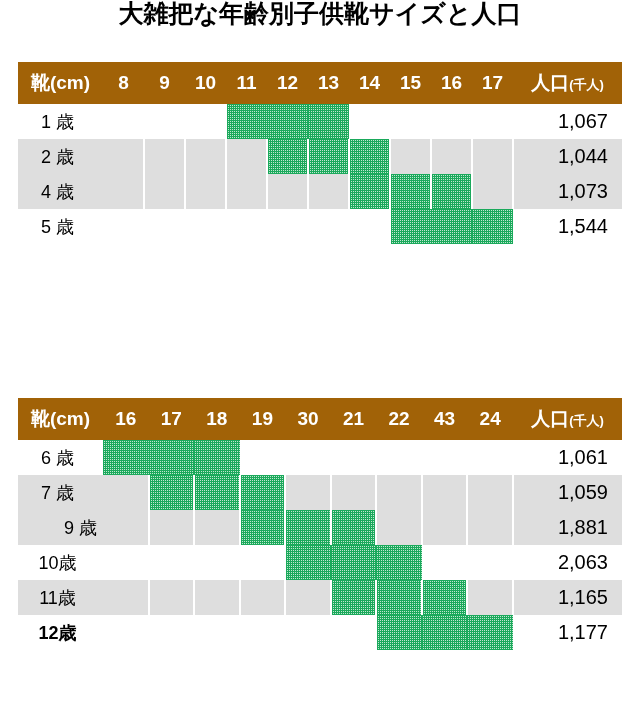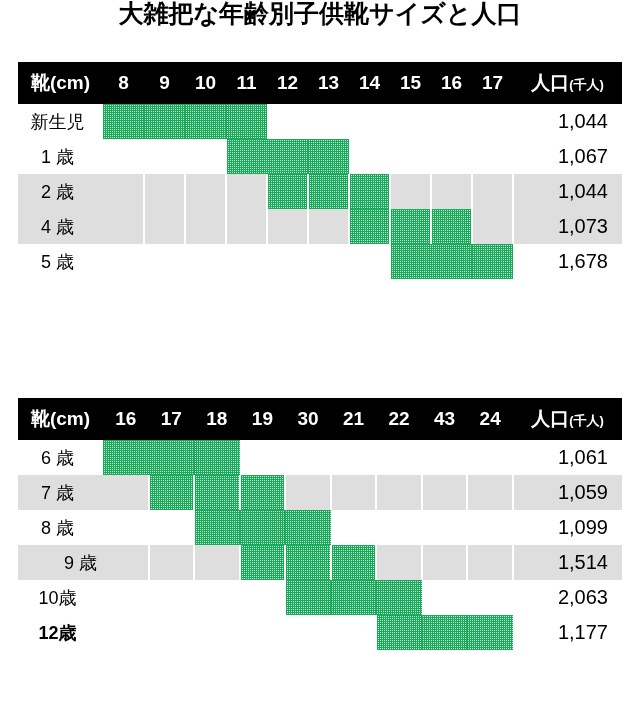--- a/index.html
+++ b/index.html
@@ -37,21 +37,21 @@
   .gantt.t1 { top: 62px; }
   .gantt.t2 { top: 398px; }
 
   .gantt td, .gantt th {
     padding: 0;
     margin: 0;
     border: 0;
   }
 
   thead th {
-    background: #000000;
+    background: #a16207;
     color: #ffffff;
     height: 42px;
     font-size: 19px;
     font-weight: bold;
     text-align: center;
     vertical-align: middle;
     border-right: 2px solid #ffffff;
   }
   thead th:last-child { border-right: 0; }
   thead th.hdr-label { font-size: 19px; }
@@ -119,61 +119,47 @@
           <th style="width: 41px;">13</th>
           <th style="width: 41px;">14</th>
           <th style="width: 41px;">15</th>
           <th style="width: 41px;">16</th>
           <th style="width: 41px;">17</th>
           <th class="hdr-pop" style="width: 109px;"><span>人口</span><span class="unit">(千人)</span></th>
         </tr>
     </thead>
     <tbody>
         <tr>
-          <td class="rowlabel" style="width: 85px;">新生児</td>
-          <td class="cell fill" style="width: 41px;"></td>
-          <td class="cell fill" style="width: 41px;"></td>
-          <td class="cell fill" style="width: 41px;"></td>
-          <td class="cell fill" style="width: 41px;"></td>
-          <td class="cell" style="width: 41px;"></td>
-          <td class="cell" style="width: 41px;"></td>
-          <td class="cell" style="width: 41px;"></td>
+          <td class="rowlabel" style="width: 85px;">1 歳</td>
+          <td class="cell" style="width: 41px;"></td>
+          <td class="cell" style="width: 41px;"></td>
+          <td class="cell" style="width: 41px;"></td>
+          <td class="cell fill" style="width: 41px;"></td>
+          <td class="cell fill" style="width: 41px;"></td>
+          <td class="cell fill" style="width: 41px;"></td>
+          <td class="cell" style="width: 41px;"></td>
+          <td class="cell" style="width: 41px;"></td>
+          <td class="cell" style="width: 41px;"></td>
+          <td class="cell" style="width: 41px;"></td>
+          <td class="popval" style="width: 109px;">1,067</td>
+        </tr>
+        <tr class="alt">
+          <td class="rowlabel" style="width: 85px;">2 歳</td>
+          <td class="cell" style="width: 41px;"></td>
+          <td class="cell" style="width: 41px;"></td>
+          <td class="cell" style="width: 41px;"></td>
+          <td class="cell" style="width: 41px;"></td>
+          <td class="cell fill" style="width: 41px;"></td>
+          <td class="cell fill" style="width: 41px;"></td>
+          <td class="cell fill" style="width: 41px;"></td>
           <td class="cell" style="width: 41px;"></td>
           <td class="cell" style="width: 41px;"></td>
           <td class="cell" style="width: 41px;"></td>
           <td class="popval" style="width: 109px;">1,044</td>
         </tr>
-        <tr>
-          <td class="rowlabel" style="width: 85px;">1 歳</td>
-          <td class="cell" style="width: 41px;"></td>
-          <td class="cell" style="width: 41px;"></td>
-          <td class="cell" style="width: 41px;"></td>
-          <td class="cell fill" style="width: 41px;"></td>
-          <td class="cell fill" style="width: 41px;"></td>
-          <td class="cell fill" style="width: 41px;"></td>
-          <td class="cell" style="width: 41px;"></td>
-          <td class="cell" style="width: 41px;"></td>
-          <td class="cell" style="width: 41px;"></td>
-          <td class="cell" style="width: 41px;"></td>
-          <td class="popval" style="width: 109px;">1,067</td>
-        </tr>
-        <tr class="alt">
-          <td class="rowlabel" style="width: 85px;">2 歳</td>
-          <td class="cell" style="width: 41px;"></td>
-          <td class="cell" style="width: 41px;"></td>
-          <td class="cell" style="width: 41px;"></td>
-          <td class="cell" style="width: 41px;"></td>
-          <td class="cell fill" style="width: 41px;"></td>
-          <td class="cell fill" style="width: 41px;"></td>
-          <td class="cell fill" style="width: 41px;"></td>
-          <td class="cell" style="width: 41px;"></td>
-          <td class="cell" style="width: 41px;"></td>
-          <td class="cell" style="width: 41px;"></td>
-          <td class="popval" style="width: 109px;">1,044</td>
-        </tr>
         <tr class="alt">
           <td class="rowlabel" style="width: 85px;">4 歳</td>
           <td class="cell" style="width: 41px;"></td>
           <td class="cell" style="width: 41px;"></td>
           <td class="cell" style="width: 41px;"></td>
           <td class="cell" style="width: 41px;"></td>
           <td class="cell" style="width: 41px;"></td>
           <td class="cell" style="width: 41px;"></td>
           <td class="cell fill" style="width: 41px;"></td>
           <td class="cell fill" style="width: 41px;"></td>
@@ -186,21 +172,21 @@
           <td class="cell" style="width: 41px;"></td>
           <td class="cell" style="width: 41px;"></td>
           <td class="cell" style="width: 41px;"></td>
           <td class="cell" style="width: 41px;"></td>
           <td class="cell" style="width: 41px;"></td>
           <td class="cell" style="width: 41px;"></td>
           <td class="cell" style="width: 41px;"></td>
           <td class="cell fill" style="width: 41px;"></td>
           <td class="cell fill" style="width: 41px;"></td>
           <td class="cell fill" style="width: 41px;"></td>
-          <td class="popval" style="width: 109px;">1,678</td>
+          <td class="popval" style="width: 109px;">1,544</td>
         </tr>
       </tbody>
   </table>
 
   <table class="gantt t2">
     <thead>
       <tr>
           <th class="hdr-label" style="width: 85px;">靴(cm)</th>
           <th style="width: 45.5556px;">16</th>
           <th style="width: 45.5556px;">17</th>
@@ -234,58 +220,58 @@
           <td class="cell fill" style="width: 45.5556px;"></td>
           <td class="cell fill" style="width: 45.5556px;"></td>
           <td class="cell fill" style="width: 45.5556px;"></td>
           <td class="cell" style="width: 45.5556px;"></td>
           <td class="cell" style="width: 45.5556px;"></td>
           <td class="cell" style="width: 45.5556px;"></td>
           <td class="cell" style="width: 45.5556px;"></td>
           <td class="cell" style="width: 45.5556px;"></td>
           <td class="popval" style="width: 109px;">1,059</td>
         </tr>
-        <tr>
-          <td class="rowlabel" style="width: 85px;">8 歳</td>
-          <td class="cell" style="width: 45.5556px;"></td>
-          <td class="cell" style="width: 45.5556px;"></td>
-          <td class="cell fill" style="width: 45.5556px;"></td>
-          <td class="cell fill" style="width: 45.5556px;"></td>
-          <td class="cell fill" style="width: 45.5556px;"></td>
-          <td class="cell" style="width: 45.5556px;"></td>
-          <td class="cell" style="width: 45.5556px;"></td>
-          <td class="cell" style="width: 45.5556px;"></td>
-          <td class="cell" style="width: 45.5556px;"></td>
-          <td class="popval" style="width: 109px;">1,099</td>
-        </tr>
         <tr class="alt">
           <td class="rowlabel" style="width: 85px; text-align: right;">9 歳</td>
           <td class="cell" style="width: 45.5556px;"></td>
           <td class="cell" style="width: 45.5556px;"></td>
           <td class="cell" style="width: 45.5556px;"></td>
           <td class="cell fill" style="width: 45.5556px;"></td>
           <td class="cell fill" style="width: 45.5556px;"></td>
           <td class="cell fill" style="width: 45.5556px;"></td>
           <td class="cell" style="width: 45.5556px;"></td>
           <td class="cell" style="width: 45.5556px;"></td>
           <td class="cell" style="width: 45.5556px;"></td>
-          <td class="popval" style="width: 109px;">1,514</td>
+          <td class="popval" style="width: 109px;">1,881</td>
         </tr>
         <tr>
           <td class="rowlabel" style="width: 85px;">10歳</td>
           <td class="cell" style="width: 45.5556px;"></td>
           <td class="cell" style="width: 45.5556px;"></td>
           <td class="cell" style="width: 45.5556px;"></td>
           <td class="cell" style="width: 45.5556px;"></td>
           <td class="cell fill" style="width: 45.5556px;"></td>
           <td class="cell fill" style="width: 45.5556px;"></td>
           <td class="cell fill" style="width: 45.5556px;"></td>
           <td class="cell" style="width: 45.5556px;"></td>
           <td class="cell" style="width: 45.5556px;"></td>
           <td class="popval" style="width: 109px;">2,063</td>
+        </tr>
+        <tr class="alt">
+          <td class="rowlabel" style="width: 85px;">11歳</td>
+          <td class="cell" style="width: 45.5556px;"></td>
+          <td class="cell" style="width: 45.5556px;"></td>
+          <td class="cell" style="width: 45.5556px;"></td>
+          <td class="cell" style="width: 45.5556px;"></td>
+          <td class="cell" style="width: 45.5556px;"></td>
+          <td class="cell fill" style="width: 45.5556px;"></td>
+          <td class="cell fill" style="width: 45.5556px;"></td>
+          <td class="cell fill" style="width: 45.5556px;"></td>
+          <td class="cell" style="width: 45.5556px;"></td>
+          <td class="popval" style="width: 109px;">1,165</td>
         </tr>
         <tr>
           <td class="rowlabel" style="width: 85px; font-weight: bold;">12歳</td>
           <td class="cell" style="width: 45.5556px;"></td>
           <td class="cell" style="width: 45.5556px;"></td>
           <td class="cell" style="width: 45.5556px;"></td>
           <td class="cell" style="width: 45.5556px;"></td>
           <td class="cell" style="width: 45.5556px;"></td>
           <td class="cell" style="width: 45.5556px;"></td>
           <td class="cell fill" style="width: 45.5556px;"></td>

